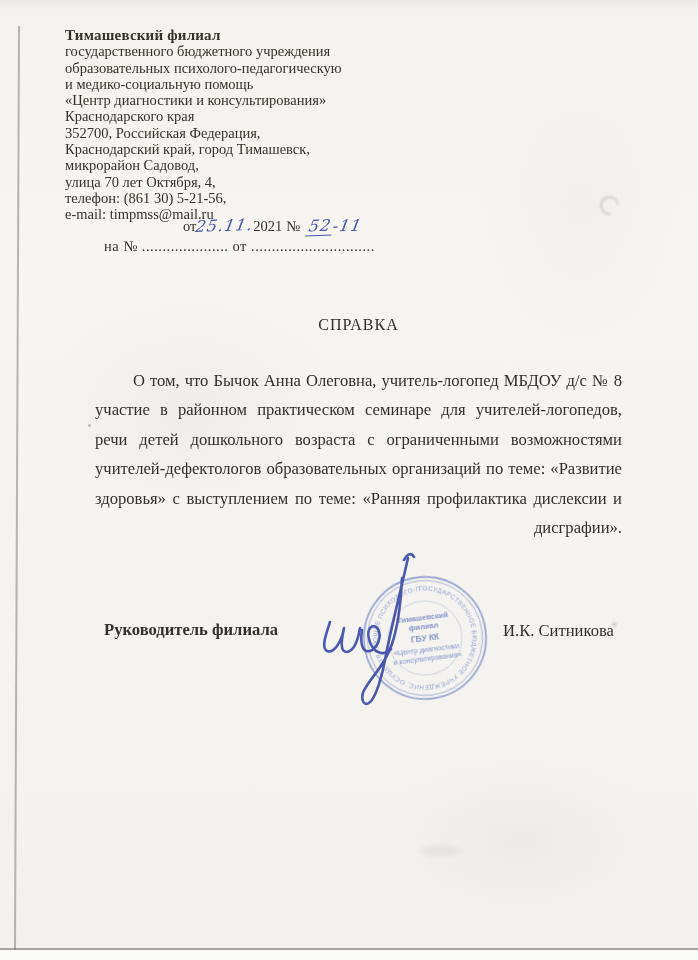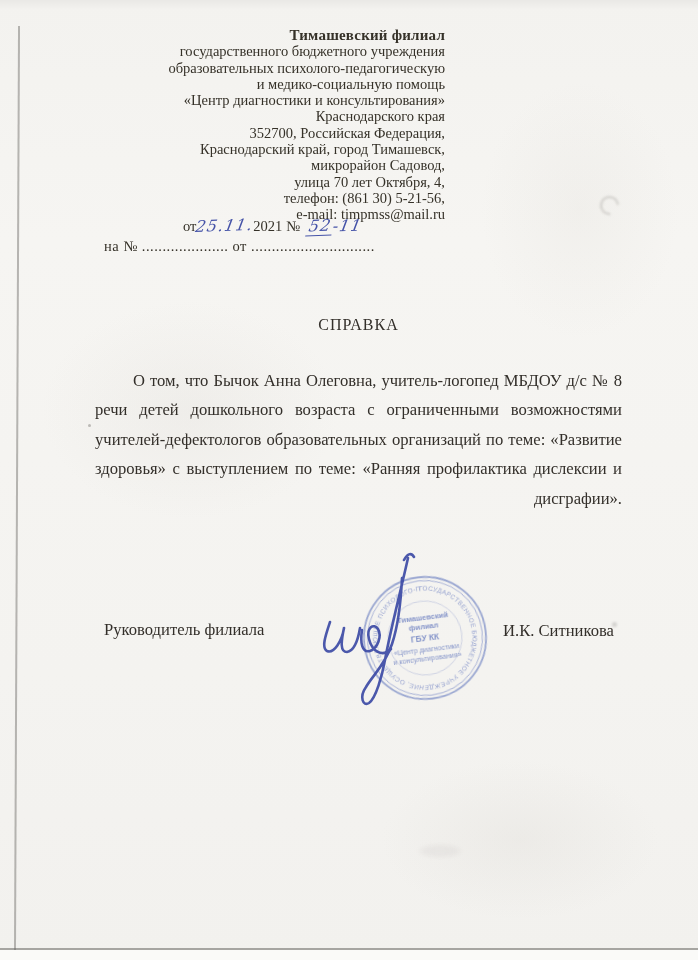--- a/index.html
+++ b/index.html
@@ -19,22 +19,22 @@
   .b1{left:40px;top:300px;width:300px;height:220px;background:radial-gradient(ellipse at center,rgba(210,206,200,.18),transparent 70%);}
   .b2{left:380px;top:760px;width:280px;height:160px;background:radial-gradient(ellipse at center,rgba(210,206,200,.20),transparent 70%);}
   .b3{left:480px;top:80px;width:200px;height:260px;background:radial-gradient(ellipse at center,rgba(214,210,204,.16),transparent 70%);}
   
   .edge-left{position:absolute;left:16px;top:26px;width:1.5px;height:930px;background:rgba(118,115,111,.5);transform:rotate(.25deg);}
   .edge-bottom{position:absolute;left:0;top:948px;width:698px;height:2px;background:rgba(104,102,99,.55);}
   .edge-bottom-light{position:absolute;left:0;top:950px;width:698px;height:10px;background:#fafaf8;}
   .edge-top{position:absolute;left:0;top:0;width:698px;height:10px;background:linear-gradient(180deg,rgba(0,0,0,.04),transparent);}
   
   #letterhead{
-    position:absolute;left:55px;top:27px;width:390px;
-    text-align:right;font-size:14.5px;line-height:16.3px;color:#353128;
+    position:absolute;left:65px;top:27px;width:390px;
+    text-align:left;font-size:14.5px;line-height:16.3px;color:#353128;
   }
   #org-name{font-weight:bold;font-size:15px;letter-spacing:.2px;}
   .addr{white-space:nowrap;}
   #date-line{
     position:absolute;left:183px;top:216px;width:260px;height:22px;
     font-size:14.5px;color:#353128;white-space:nowrap;
   }
   .hw{
     font-family:"DejaVu Serif", serif;font-style:italic;
     color:#4553a8;font-size:16px;display:inline-block;
@@ -52,21 +52,21 @@
   }
   
   #body-par{
     position:absolute;left:95px;top:366px;width:527px;
     font-size:16.6px;line-height:29.4px;color:#332f2a;
   }
   .jline{text-align:justify;text-align-last:justify;white-space:normal;}
   .jline.indent{text-indent:38px;}
   .lastline{text-align:right;}
   
-  #sig-role{position:absolute;left:104px;top:620px;font-size:16.6px;color:#332f2a;white-space:nowrap;}
+  #sig-role{position:absolute;left:104px;top:620px;font-size:16.6px;color:#332f2a;white-space:nowrap;font-weight:bold;}
   #sig-name{position:absolute;left:503px;top:621px;font-size:16.6px;color:#332f2a;white-space:nowrap;}
   
   #stamp{position:absolute;left:352px;top:565px;filter:blur(.35px);opacity:.9;transform:rotate(-7deg);}
   #signature-ink{position:absolute;left:288px;top:548px;filter:blur(.2px);}
   
   .smudge-g{position:absolute;left:600px;top:196px;width:15px;height:15px;border-radius:50%;
     border:2px solid rgba(150,147,143,.38);border-right-color:transparent;transform:rotate(40deg);filter:blur(.8px);}
   .smudge-dot1{position:absolute;left:612px;top:622px;width:5px;height:5px;border-radius:50%;background:rgba(140,137,133,.3);filter:blur(.8px);}
   .smudge-dot2{position:absolute;left:88px;top:424px;width:3px;height:3px;border-radius:50%;background:rgba(120,117,113,.45);}
   .smudge-dot3{position:absolute;left:420px;top:845px;width:40px;height:12px;border-radius:50%;background:rgba(170,167,162,.12);filter:blur(2px);}
@@ -97,20 +97,21 @@
   </div>
 
   <div id="date-line"><span>от</span><span class="hw">25.11.</span><span>2021 №</span>&nbsp;&nbsp;<span class="hw" id="hw-number1">52</span><span class="hw">-11</span></div>
 
   <div id="ref-line">на № ..................... от ..............................</div>
 
   <div id="doc-title">СПРАВКА</div>
 
   <div id="body-par">
     <div class="jline indent">О том, что Бычок Анна Олеговна, учитель-логопед МБДОУ д/с № 8</div>
+    <div class="jline">участие в районном практическом семинаре для учителей-логопедов,</div>
     <div class="jline">речи детей дошкольного возраста с ограниченными возможностями</div>
     <div class="jline">учителей-дефектологов образовательных организаций по теме: «Развитие</div>
     <div class="jline">здоровья» с выступлением по теме: «Ранняя профилактика дислексии и</div>
     <div class="lastline">дисграфии».</div>
   </div>
 
   <div id="sig-role">Руководитель филиала</div>
   <div id="sig-name">И.К. Ситникова</div>
 
   <svg id="stamp" width="146" height="146" viewBox="0 0 146 146">

